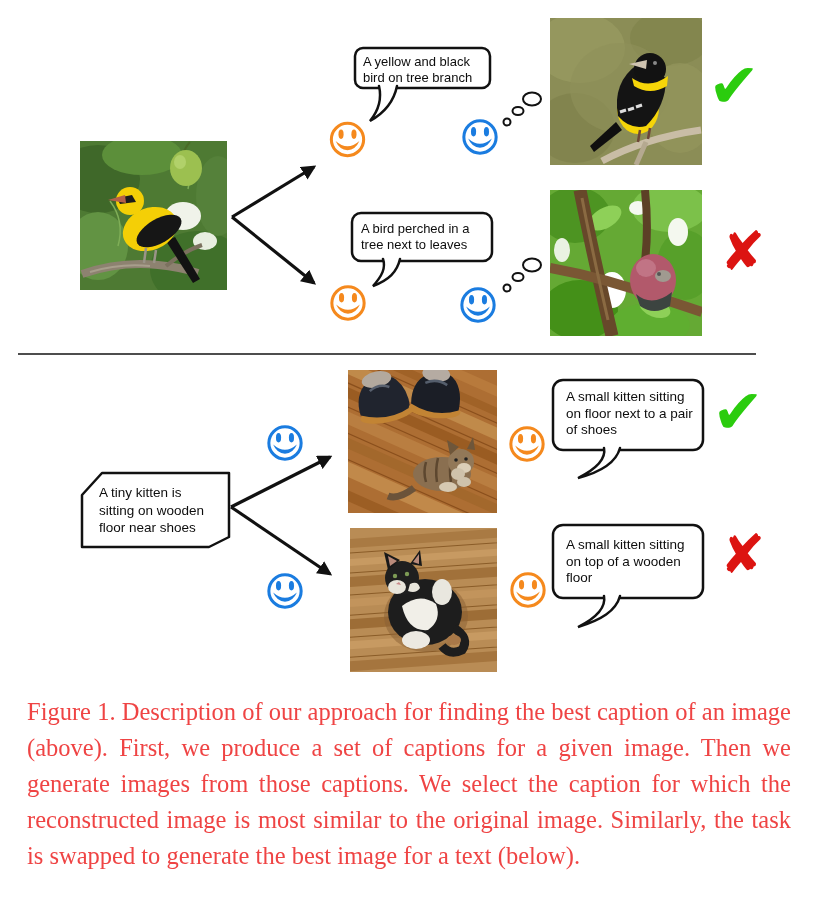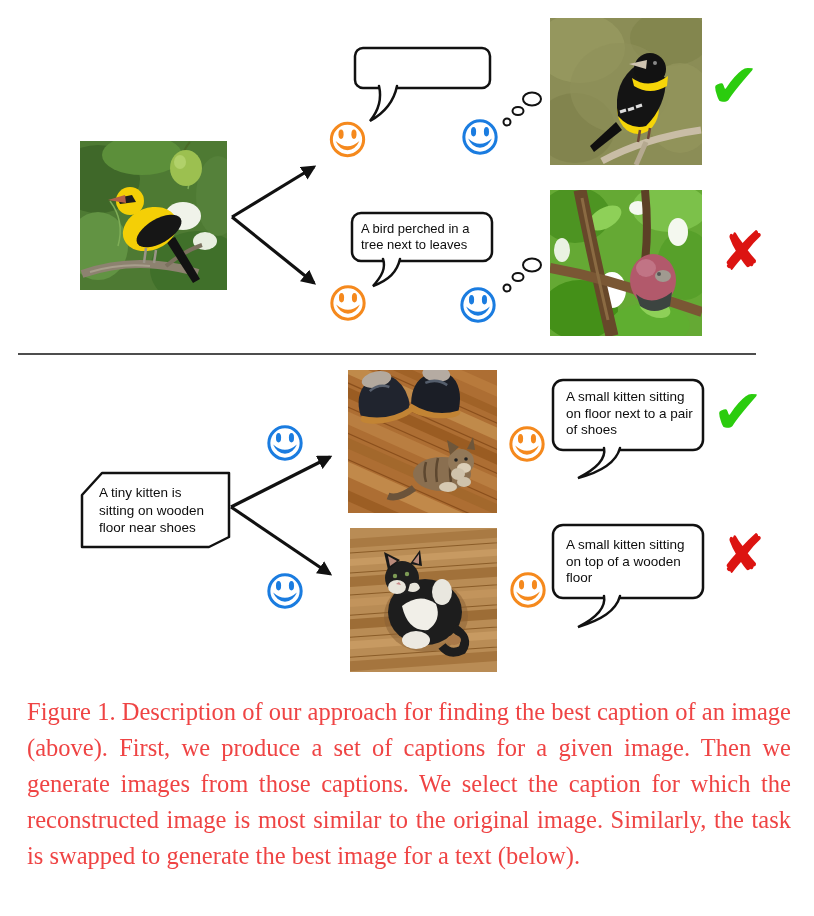--- a/index.html
+++ b/index.html
@@ -241,20 +241,21 @@
     <use href="#smiley" x="328.5" y="120.5" width="38" height="38" class="smiley-orange"></use>
     <use href="#smiley" x="329" y="284" width="38" height="38" class="smiley-orange"></use>
     <use href="#smiley" x="461" y="118" width="38" height="38" class="smiley-blue"></use>
     <use href="#smiley" x="459" y="286" width="38" height="38" class="smiley-blue"></use>
     <use href="#smiley" x="266" y="424" width="38" height="38" class="smiley-blue"></use>
     <use href="#smiley" x="266" y="572" width="38" height="38" class="smiley-blue"></use>
     <use href="#smiley" x="508" y="425" width="38" height="38" class="smiley-orange"></use>
     <use href="#smiley" x="509" y="571" width="38" height="38" class="smiley-orange"></use>
   </svg>
 
+  <div class="lbl bubble-txt" style="left:363px;top:54px;width:124px;">A yellow and black bird on tree branch</div>
 
   <div class="lbl bubble-txt" style="left:361px;top:221px;width:128px;">A bird perched in a tree next to leaves</div>
 
   <div class="lbl tag-txt" style="left:99px;top:484px;width:118px;">A tiny kitten is sitting on wooden floor near shoes</div>
 
   <div class="lbl bubble-txt-lg" style="left:566px;top:537px;width:132px;">A small kitten sitting on top of a wooden floor</div>
 
   <div class="lbl bubble-txt-lg" style="left:566px;top:389px;width:132px;">A small kitten sitting on floor next to a pair of shoes</div>
 
   <span class="verdict ok" style="left:708px;top:55px;">✔</span>

